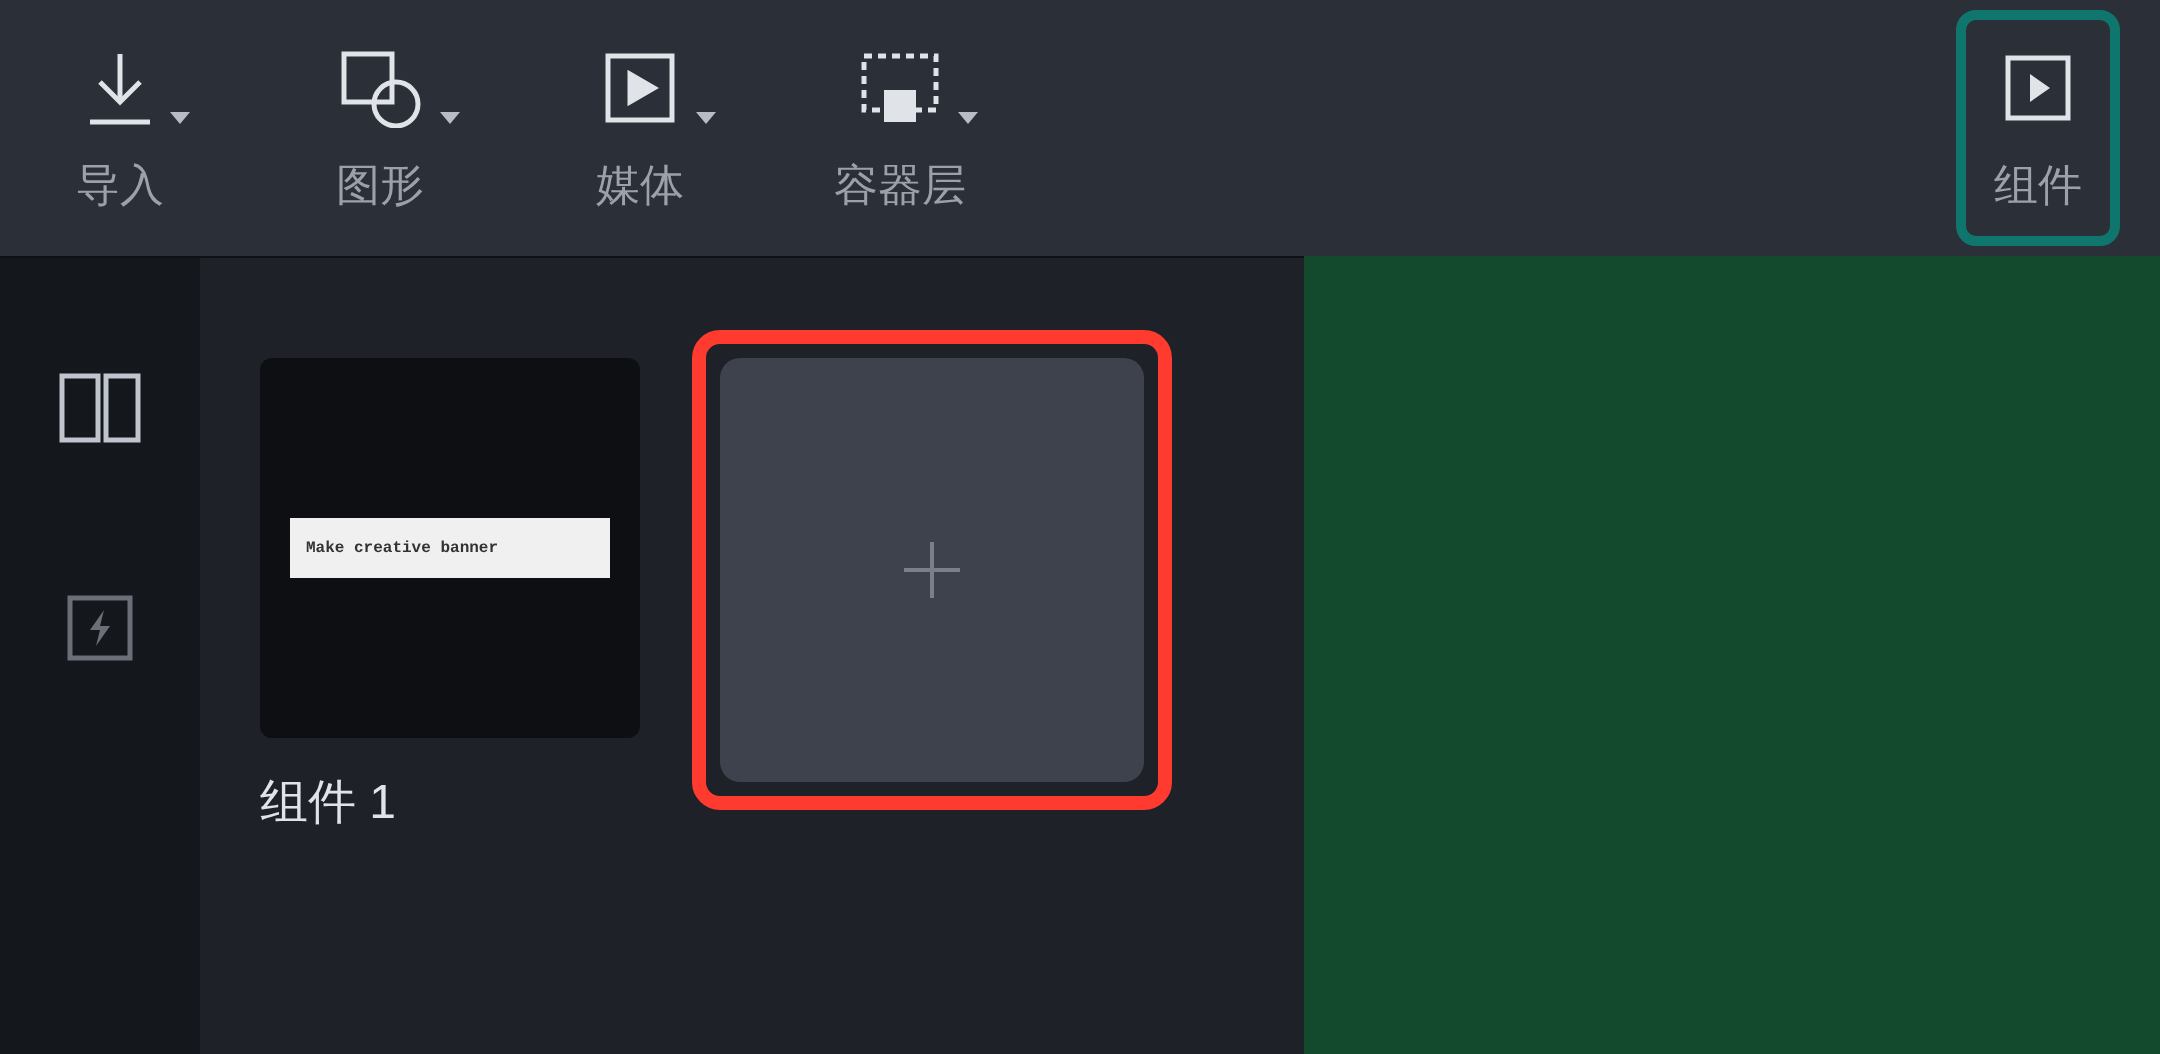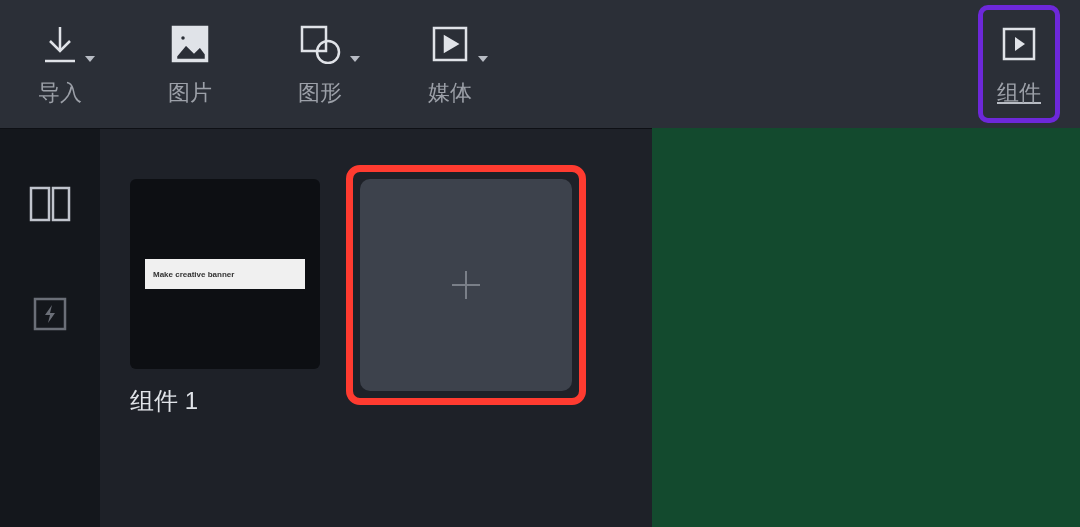--- a/index.html
+++ b/index.html
@@ -50,24 +50,23 @@
       width: 0;
       height: 0;
       border-left: 5px solid transparent;
       border-right: 5px solid transparent;
       border-top: 6px solid #b8bcc4;
     }
     .toolbar-spacer {
       flex: 1;
     }
     .toolbar-item.highlighted {
-      border: 5px solid #6d28d9;
+      border: 5px solid #0f766e;
       border-radius: 10px;
       padding: 10px 14px;
-      text-decoration: underline;
     }
     .panel {
       background: #1e2128;
       width: 652px;
       height: 399px;
       display: flex;
       border-top: 1px solid #0e1015;
     }
     .side-tabs {
       width: 100px;
@@ -109,20 +108,21 @@
       align-items: center;
       justify-content: center;
     }
     .banner-preview {
       width: 160px;
       height: 30px;
       background: #f0f0f0;
       display: flex;
       align-items: center;
       padding: 0 8px;
+      font-family: Liberation Mono, monospace;
     }
     .banner-text {
       font-size: 8px;
       color: #333;
       font-weight: bold;
     }
     .component-label {
       color: #e0e3e8;
       font-size: 24px;
     }
@@ -164,32 +164,20 @@
           <line x1="17" y1="2" x2="17" y2="26"></line>
           <polyline points="7,16 17,26 27,16"></polyline>
           <line x1="2" y1="36" x2="32" y2="36"></line>
         </svg>
       </span>
       <span class="dropdown-caret"></span>
     </div>
     <div class="label">导入</div>
   </div>
 
-  <div class="toolbar-item">
-    <div class="icon-wrap">
-      <span>
-        <svg width="40" height="40" viewBox="0 0 40 40" fill="none" stroke="#e0e3e8" stroke-width="2.5">
-          <rect x="3" y="3" width="34" height="34" fill="#e0e3e8"></rect>
-          <circle cx="13" cy="14" r="3" fill="#2b2f37"></circle>
-          <path d="M6 32 L16 20 L24 28 L30 22 L36 30 L36 36 L6 36 Z" fill="#2b2f37"></path>
-        </svg>
-      </span>
-    </div>
-    <div class="label">图片</div>
-  </div>
 
   <div class="toolbar-item">
     <div class="icon-wrap">
       <span>
         <svg width="44" height="40" viewBox="0 0 44 40" fill="none" stroke="#e0e3e8" stroke-width="2.5">
           <rect x="4" y="3" width="24" height="24"></rect>
           <circle cx="30" cy="28" r="11"></circle>
         </svg>
       </span>
       <span class="dropdown-caret"></span>
@@ -204,20 +192,32 @@
           <rect x="4" y="4" width="32" height="32"></rect>
           <polygon points="15,13 15,27 27,20" fill="#e0e3e8"></polygon>
         </svg>
       </span>
       <span class="dropdown-caret"></span>
     </div>
     <div class="label">媒体</div>
   </div>
 
 
+  <div class="toolbar-item">
+    <div class="icon-wrap">
+      <span>
+        <svg width="42" height="38" viewBox="0 0 42 38" fill="none" stroke="#e0e3e8" stroke-width="2.5">
+          <rect x="3" y="3" width="36" height="27" stroke-dasharray="4 3"></rect>
+          <rect x="13" y="20" width="16" height="16" fill="#e0e3e8" stroke="none"></rect>
+        </svg>
+      </span>
+      <span class="dropdown-caret"></span>
+    </div>
+    <div class="label">容器层</div>
+  </div>
 
   <div class="toolbar-spacer"></div>
 
   <div class="toolbar-item highlighted">
     <div class="icon-wrap">
       <span>
         <svg width="38" height="38" viewBox="0 0 38 38" fill="none" stroke="#e0e3e8" stroke-width="2.5">
           <rect x="4" y="4" width="30" height="30"></rect>
           <polygon points="15,12 15,26 25,19" fill="#e0e3e8" stroke="none"></polygon>
         </svg>

